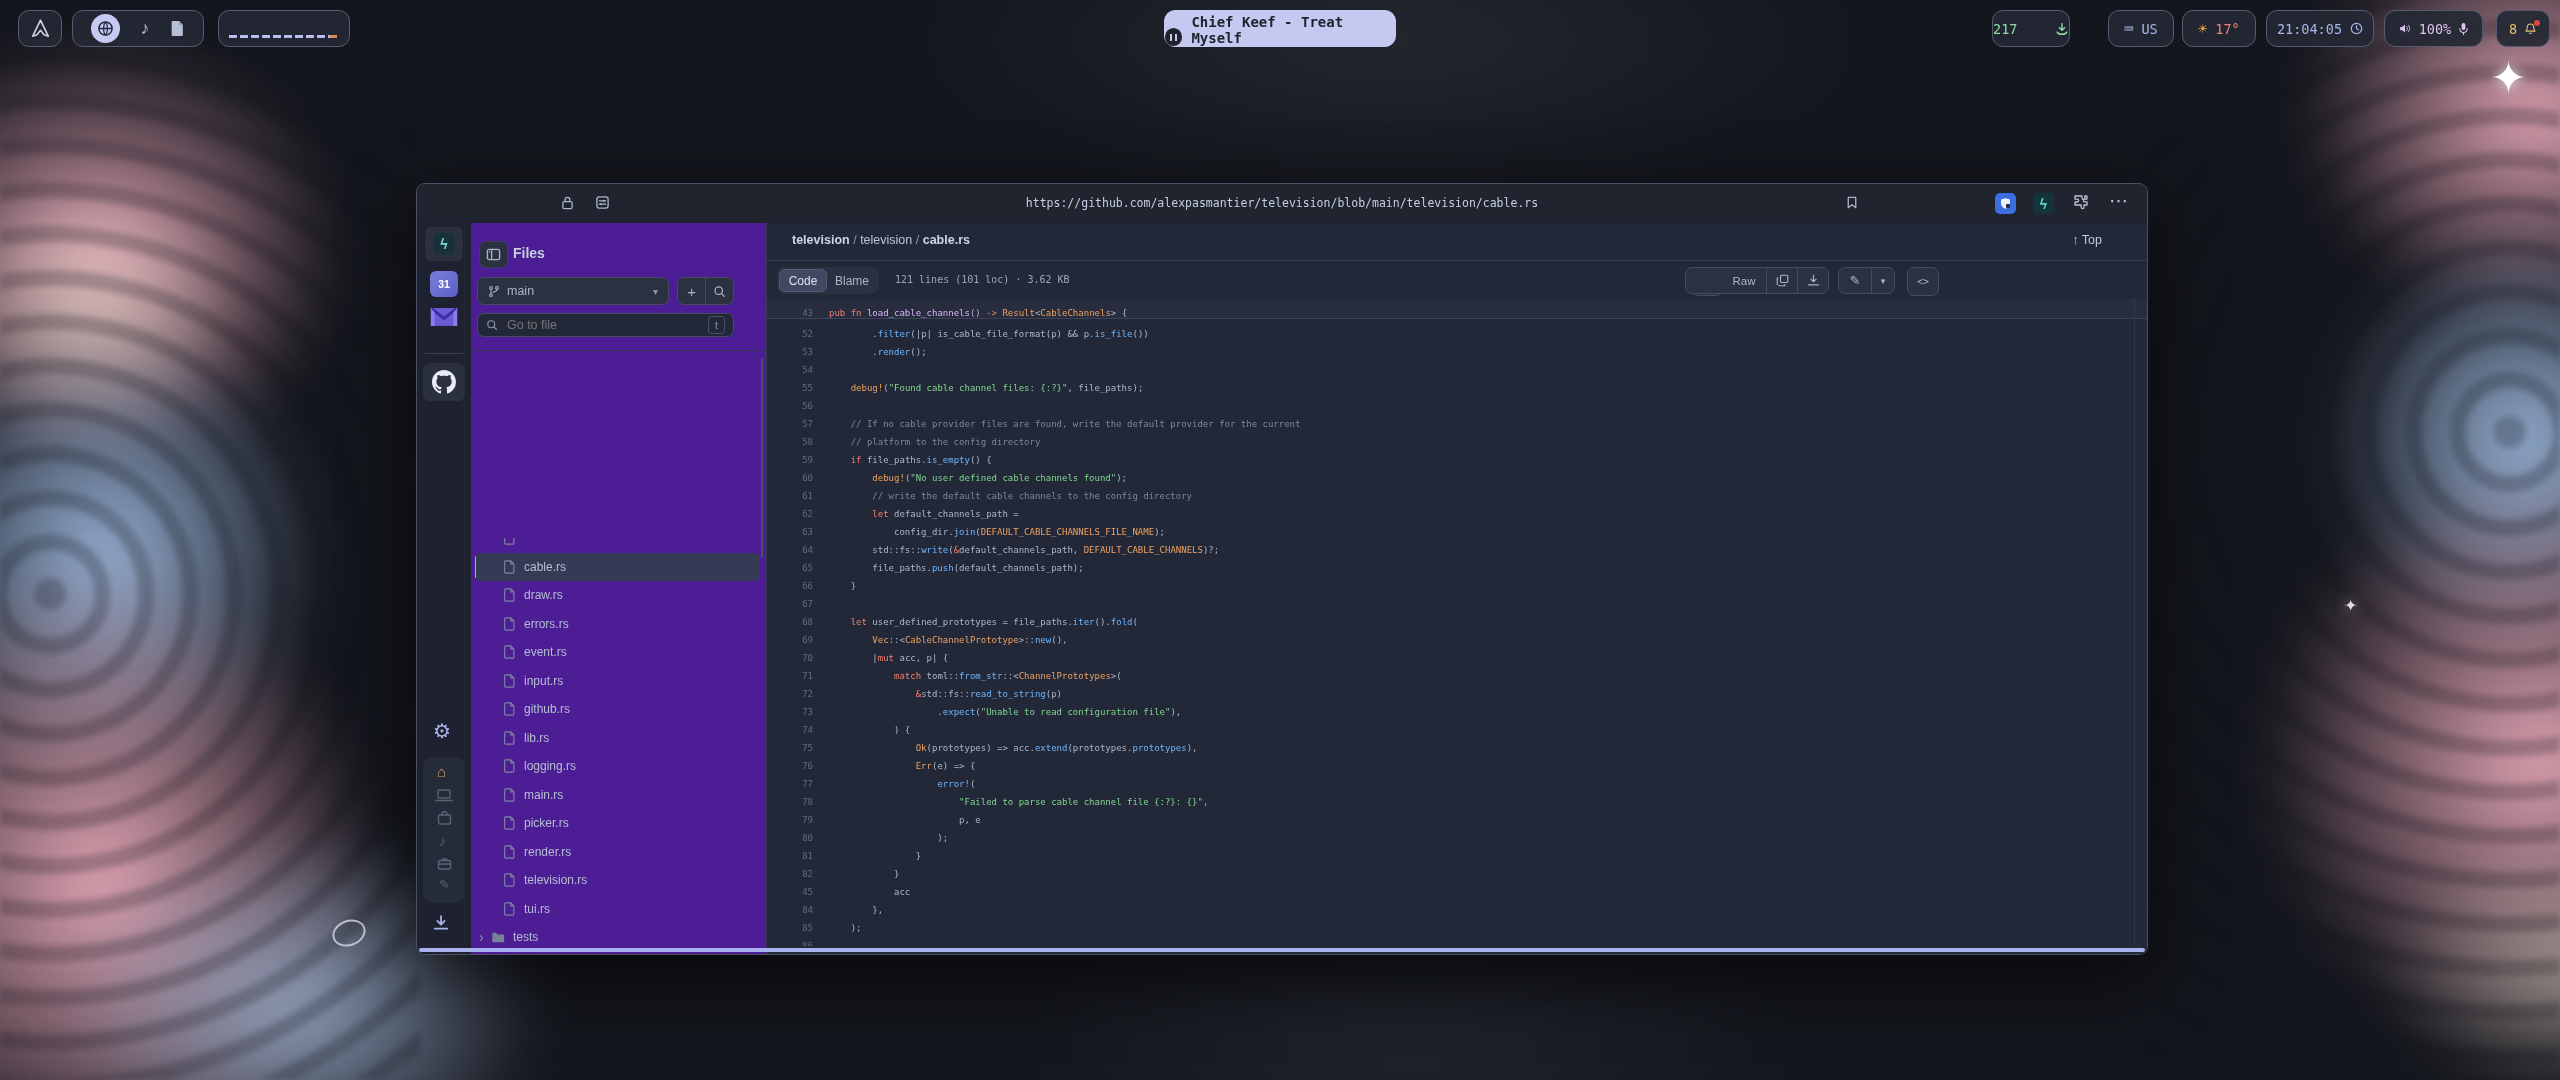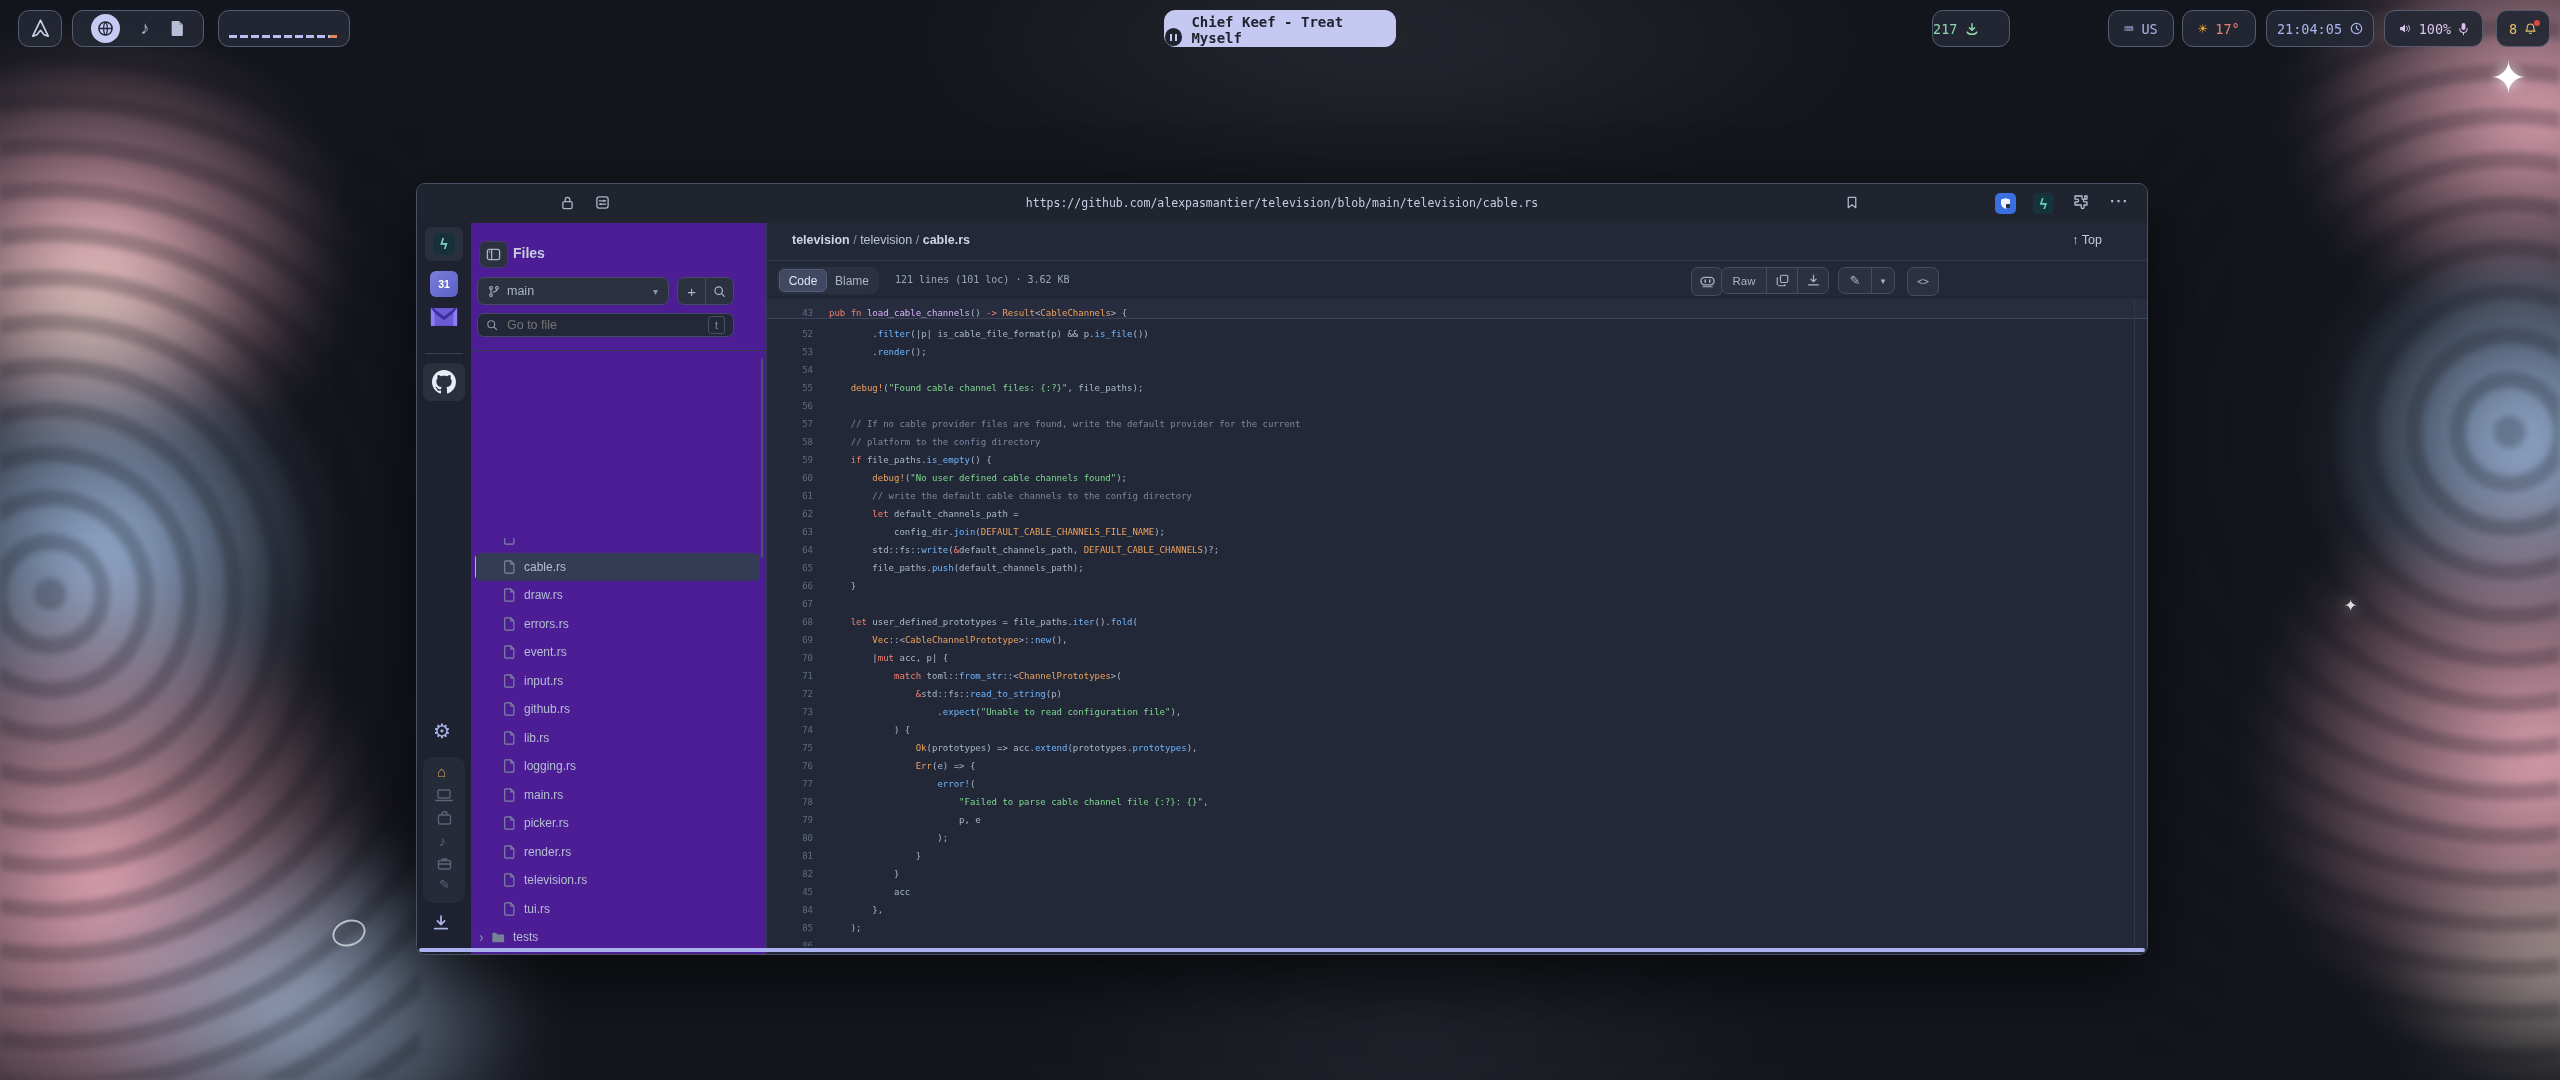--- a/index.html
+++ b/index.html
@@ -101,21 +101,21 @@
     </div>
 
     <div class="pill mono" style="left:1164px;width:232px;background:#c5c8f1;border-color:#c5c8f1;color:#20232e;justify-content:center;gap:9px;font-weight:bold;font-size:14px;align-items:flex-end;">
       <span class="ic" style="width:18px;height:18px;border-radius:50%;background:#20232e;">
         <span style="display:inline-block;width:2.5px;height:7px;background:#c5c8f1;margin-right:2.5px;"></span>
           <span style="display:inline-block;width:2.5px;height:7px;background:#c5c8f1;"></span>
       </span>
       <span>Chief Keef - Treat Myself</span>
     </div>
 
-    <div class="pill mono" style="left:1932px;width:78px;justify-content:flex-start;gap:8px;font-size:13.5px;color:#8fd9a8;">
+    <div class="pill mono" style="left:1992px;width:78px;justify-content:space-between;gap:8px;font-size:13.5px;color:#8fd9a8;">
       <span>217</span>
       <span class="ic">
         <svg width="14" height="14" viewBox="0 0 16 16">
             <path d="M8 2v7M5 6.5 8 9.5l3-3" stroke="#8fd9a8" stroke-width="1.6" fill="none" stroke-linecap="round" stroke-linejoin="round"></path>
             <path d="M2.5 11.5c1 2 2.5 2.5 5.5 2.5s4.5-.5 5.5-2.5" stroke="#8fd9a8" stroke-width="1.6" fill="none" stroke-linecap="round"></path>
           </svg>
       </span>
     </div>
 
     <div class="pill mono" style="left:2108px;width:66px;justify-content:center;gap:8px;font-size:13.5px;color:#a9b6e8;">
@@ -476,21 +476,21 @@
         </div>
         <span class="mono" style="position:absolute;left:128px;top:13px;font-size:10px;color:#9aa5bd;">121 lines (101 loc) · 3.62 KB</span>
 
         <span class="tile" style="position:absolute;right:424px;top:6px;width:30px;height:27px;border:1px solid #454c60;border-radius:7px;background:#2b3140;">
           <svg width="15" height="12" viewBox="0 0 16 12">
               <rect x="1" y="1" width="14" height="8" rx="4" fill="none" stroke="#aab4c8" stroke-width="1.4"></rect>
               <path d="M5.6 3.8v2.4M10.4 3.8v2.4" stroke="#aab4c8" stroke-width="1.6" stroke-linecap="round"></path>
               <path d="M3 11h10" stroke="#aab4c8" stroke-width="1.2" stroke-linecap="round"></path>
             </svg>
         </span>
-        <div class="btn-box" style="position:absolute;right:318px;top:6px;height:27px;">
+        <div class="btn-box" style="position:absolute;right:318px;top:6px;height:27px;padding-left:36px;">
           <span class="cell" style="width:44px;font-size:11.5px;">Raw</span>
           <span class="vdiv"></span>
           <span class="cell" style="width:30px;">
             <svg width="13" height="13" viewBox="0 0 16 16">
                 <rect x="5.5" y="1.5" width="9" height="9" rx="1.5" fill="none" stroke="#aab4c8" stroke-width="1.4"></rect>
                 <path d="M10.5 13.5v-1m-9-7h1M1.5 13.5v-8a1 1 0 0 1 1-1" fill="none" stroke="#aab4c8" stroke-width="1.4"></path>
                 <path d="M2.5 14.5h8a1 1 0 0 0 1-1" fill="none" stroke="#aab4c8" stroke-width="1.4"></path>
               </svg>
           </span>
           <span class="vdiv"></span>

